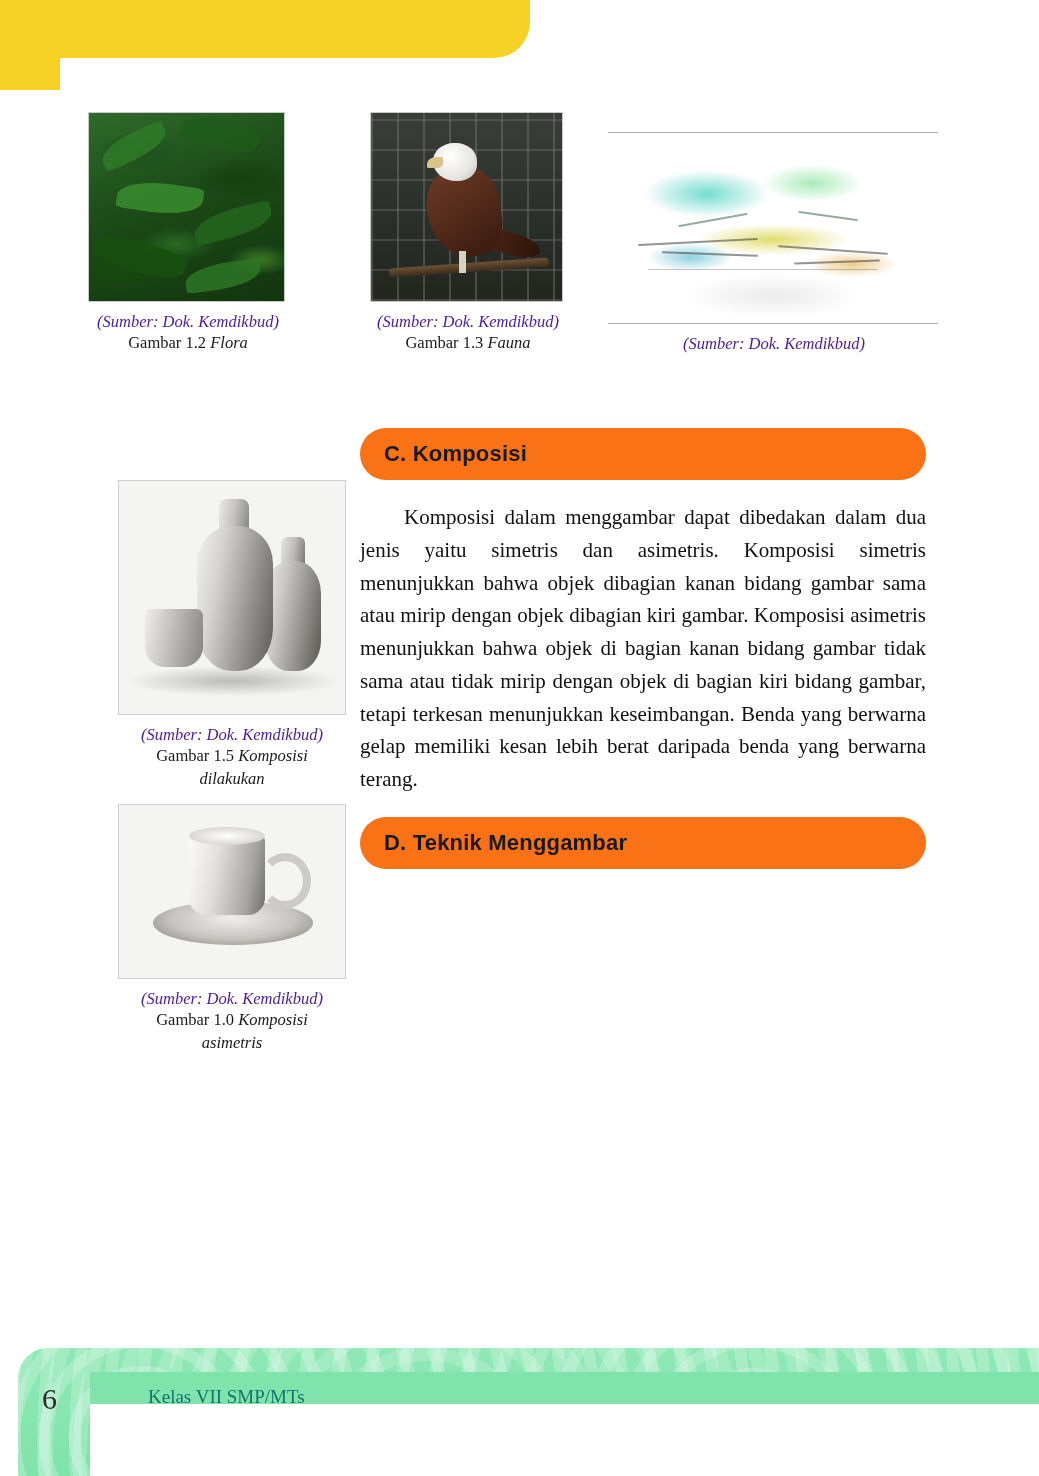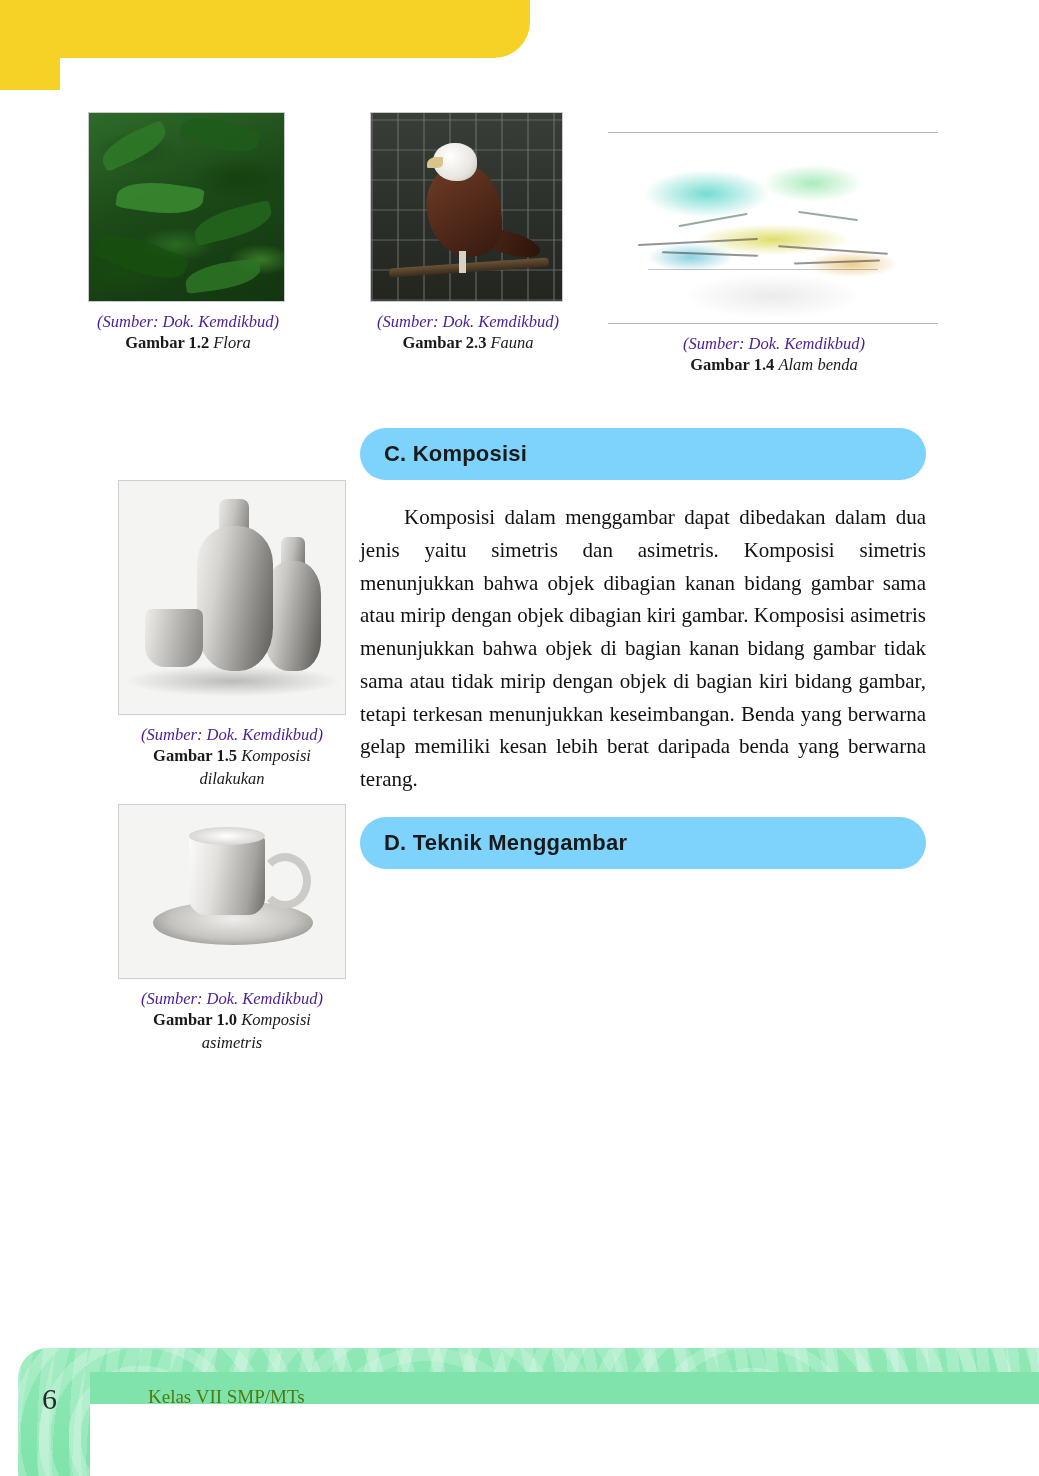--- a/index.html
+++ b/index.html
@@ -64,21 +64,21 @@
     color: #4c1d95;
     margin-top: 9px;
     line-height: 1.3;
   }
   .cap-num {
     font-size: 16.5px;
     color: #1a1a1a;
     line-height: 1.35;
   }
   .cap-num b {
-    font-weight: bold;
+    font-weight: normal;
     font-style: normal;
   }
   .cap-num i {
     font-style: italic;
   }
 
   
   .flora {
     width: 197px;
     height: 190px;
@@ -273,21 +273,21 @@
     margin-top: 8px;
   }
   
   .right-col {
     position: absolute;
     left: 360px;
     top: 428px;
     width: 566px;
   }
   .section-head {
-    background: #7dd3fc;
+    background: #f97316;
     border-radius: 26px;
     height: 52px;
     display: flex;
     align-items: center;
     padding-left: 24px;
     box-sizing: border-box;
   }
   .section-head span {
     font-family: "Liberation Sans", sans-serif;
     font-weight: bold;
@@ -345,21 +345,21 @@
     bottom: 58px;
     width: 949px;
     height: 46px;
     background: #7fe3ab;
   }
   .footer-text {
     position: absolute;
     left: 148px;
     bottom: 68px;
     font-size: 19px;
-    color: #4d7c0f;
+    color: #0f766e;
     font-family: "Liberation Serif", serif;
   }
   .page-num {
     position: absolute;
     left: 42px;
     bottom: 60px;
     font-size: 30px;
     color: #2a2a2a;
     font-family: "Liberation Serif", serif;
   }
@@ -394,42 +394,38 @@
       <div class="fig-img fauna">
         <div class="bird-perch"></div>
         <div class="bird-tail"></div>
         <div class="bird-body"></div>
         <div class="bird-leg"></div>
         <div class="bird-head"></div>
         <div class="bird-beak"></div>
       </div>
       <div class="cap-src">(Sumber: Dok. Kemdikbud)</div>
       <div class="cap-num">
-        <b>Gambar 2.3</b>
+        <b>Gambar 1.3</b>
         <i>Fauna</i>
       </div>
     </div>
 
     <div class="fig" style="left:520px; top:20px; width:332px;">
       <div class="alam-wrap">
         <div class="alam">
           <div class="stroke" style="left:30px; top:100px; width:120px; transform:rotate(-3deg);"></div>
           <div class="stroke" style="left:54px; top:112px; width:96px; transform:rotate(2deg);"></div>
           <div class="stroke" style="left:170px; top:108px; width:110px; transform:rotate(4deg);"></div>
           <div class="stroke" style="left:186px; top:120px; width:86px; transform:rotate(-2deg);"></div>
           <div class="stroke" style="left:40px; top:128px; width:230px; height:1px; background:rgba(90,90,90,.35);"></div>
           <div class="stroke" style="left:70px; top:78px; width:70px; transform:rotate(-10deg); background:rgba(40,90,60,.5);"></div>
           <div class="stroke" style="left:190px; top:74px; width:60px; transform:rotate(8deg); background:rgba(40,90,60,.5);"></div>
         </div>
       </div>
       <div class="cap-src">(Sumber: Dok. Kemdikbud)</div>
-      <div class="cap-num">
-        <b>Gambar 1.4</b>
-        <i>Alam benda</i>
-      </div>
     </div>
   </div>
 
   <div class="left-col">
 
     <div>
       <div class="still-life">
         <div class="shadow-ground"></div>
         <div class="vase-small-neck"></div>
         <div class="vase-small"></div>

